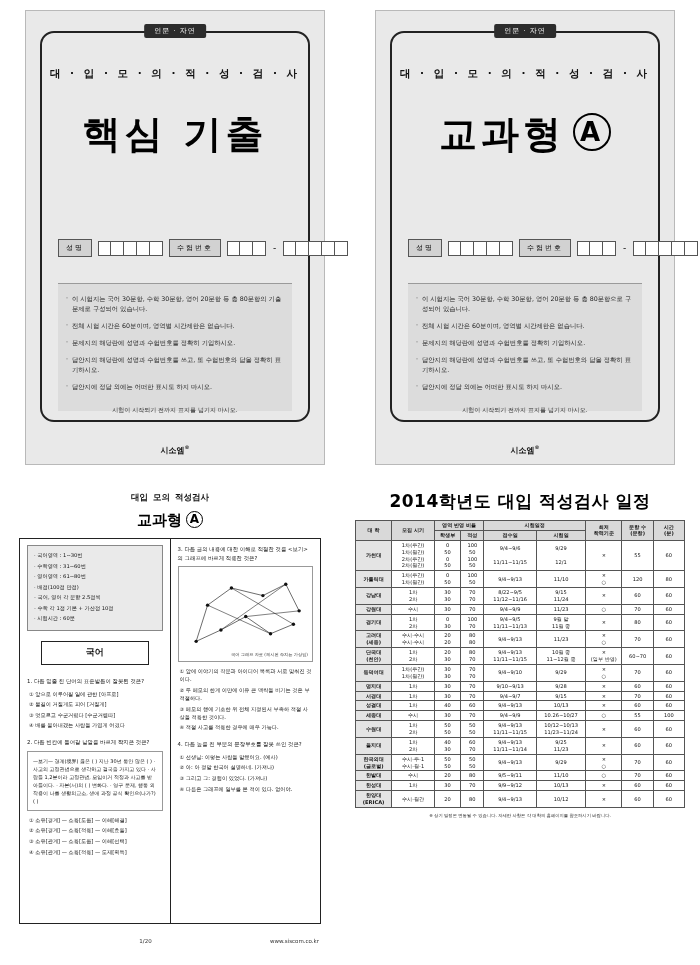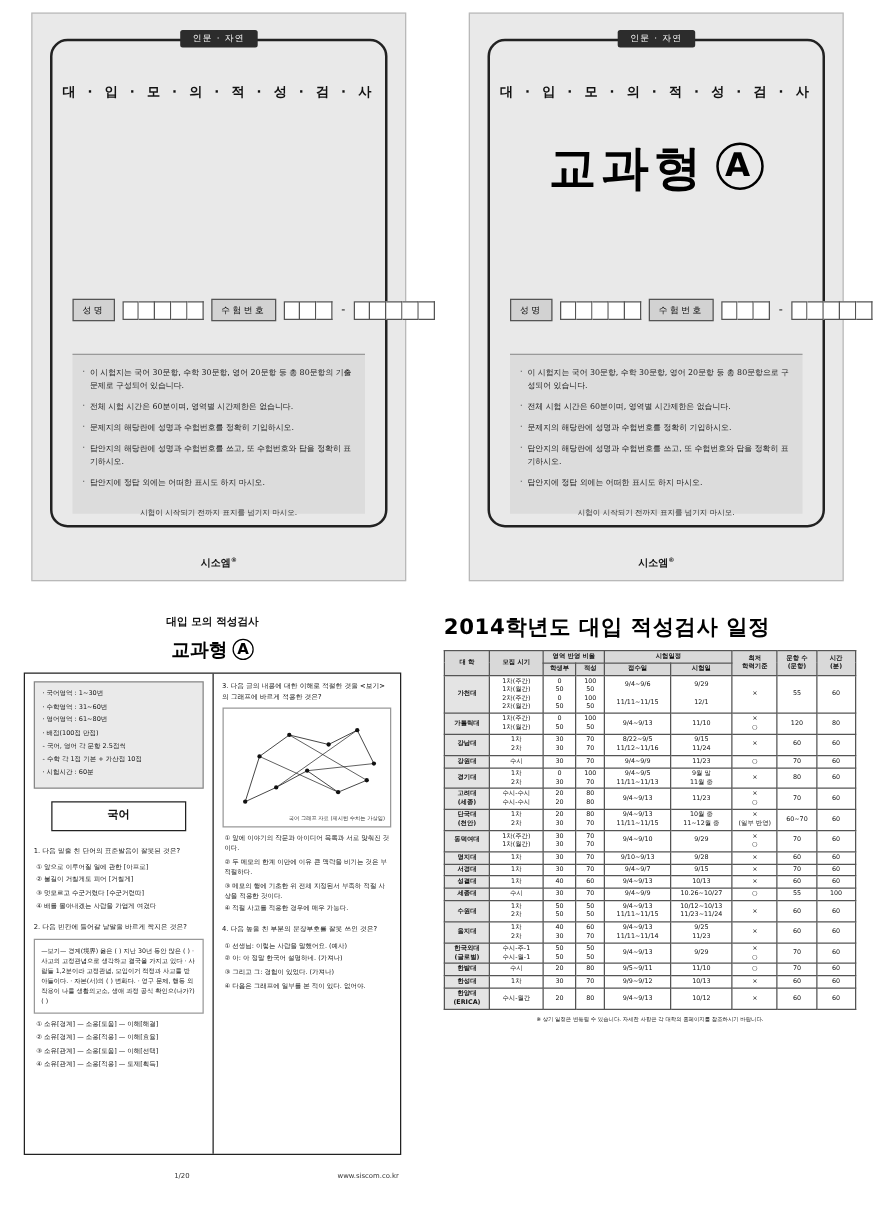--- a/index.html
+++ b/index.html
@@ -155,21 +155,21 @@
   
   .exam {
     position: relative;
     width: 310px; height: 460px;
     background: #fff;
   }
   .exam-head {
     text-align: center;
     margin-top: 2px;
   }
-  .exam-head .l1 { font-size: 8.5px; font-weight: bold; color: #111; }
+  .exam-head .l1 { font-size: 8.5px; font-weight: bold; color: #111; font-family: Liberation Mono, monospace; }
   .exam-head .l2 {
     font-size: 15px; font-weight: bold; margin-top: 7px; color: #000;
   }
   .exam-head .l2 .circA {
     display: inline-block;
     width: 17px; height: 17px; line-height: 15px;
     border: 1.6px solid #000; border-radius: 50%;
     font-size: 12px; text-align: center; vertical-align: 2px;
     margin-left: 4px;
   }
@@ -239,20 +239,21 @@
     color: #333;
   }
   .exam-foot .pg { margin: 0 auto; }
 
   
   .sched {
     position: relative;
     width: 330px; height: 460px;
   }
   .sched-title {
+    text-align: center;
     font-size: 17px;
     font-weight: bold;
     color: #000;
     margin-bottom: 7px;
     letter-spacing: 0.5px;
   }
   table.sc {
     width: 100%;
     border-collapse: collapse;
     font-size: 5.1px;
@@ -286,20 +287,23 @@
 <body>
 
 <div class="page">
 
   <div class="covers">
 
     <div class="cover">
       <div class="cover-inner">
         <div class="cover-tag">인문 · 자연</div>
         <div class="cover-spaced">대 · 입 · 모 · 의 · 적 · 성 · 검 · 사</div>
+        <div class="cover-title">
+          <span>핵심 기출</span>
+        </div>
 
         <div class="fields">
           <span class="fld-label">성명</span>
           <span class="boxes">
               <span></span>
               <span></span>
               <span></span>
               <span></span>
               <span></span>
             </span>

